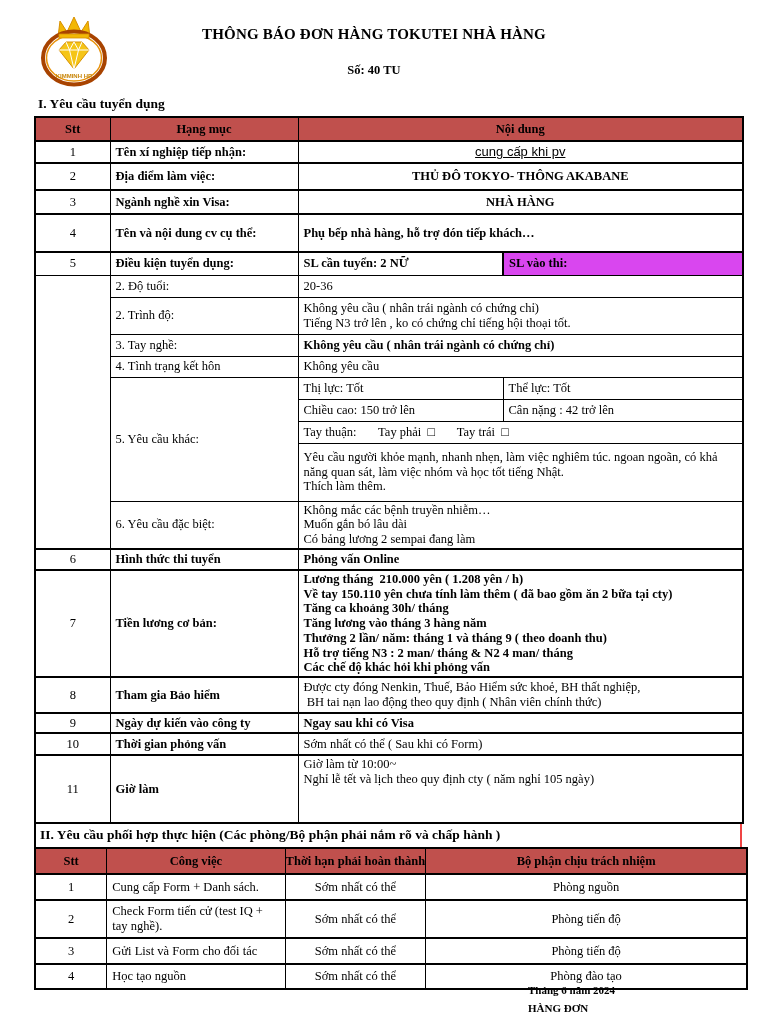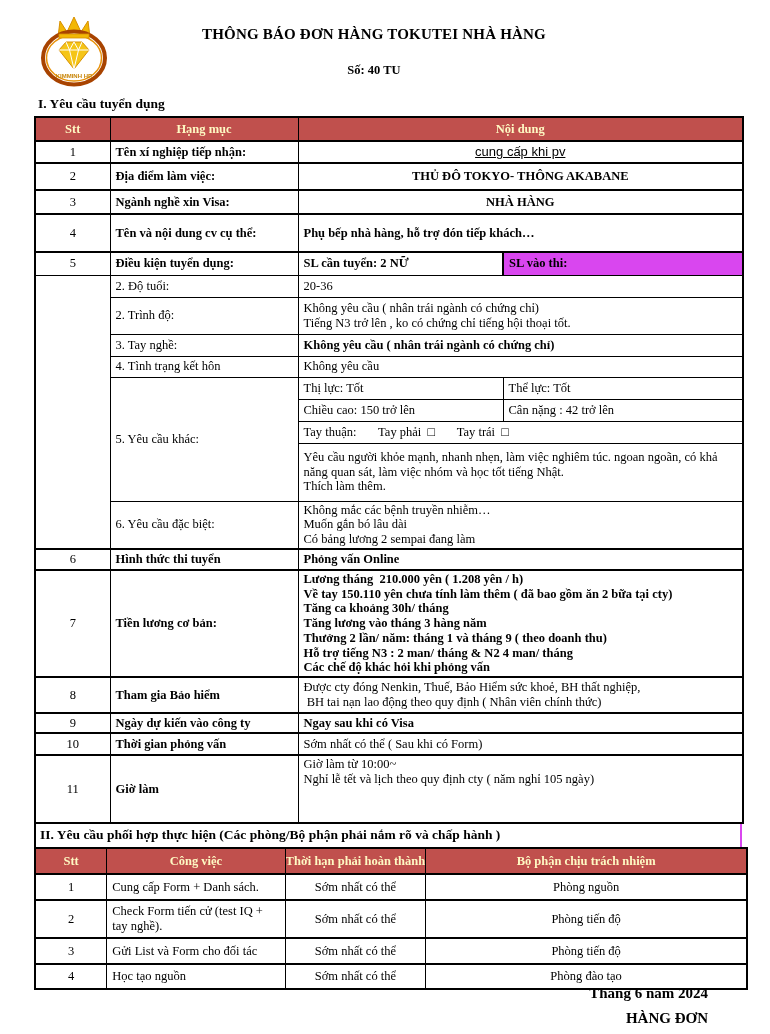--- a/index.html
+++ b/index.html
@@ -10,46 +10,46 @@
   .logo { position:absolute; left:36px; top:12px; }
   .doc-title { text-align:center; padding-top:26px; font-weight:bold; font-size:15px; letter-spacing:.2px; }
   .doc-no { text-align:center; margin-top:20px; font-weight:bold; font-size:12.5px; }
   .sec-heading { margin:18px 0 0 38px; font-weight:bold; font-size:13.5px; }
   table { border-collapse:collapse; table-layout:fixed; margin-left:34px; border:2px solid #000; }
   td, th {
     border:1px solid #000; padding:1px 5px; font-size:12.5px;
     vertical-align:middle; overflow:hidden; line-height:1.18;
   }
   th {
-    background:#C0504D; color:#fef9c3; font-weight:bold; text-align:center; font-size:12.5px;
+    background:#C0504D; color:#000000; font-weight:bold; text-align:center; font-size:12.5px;
   }
   tr.thick > td, tr.thick > th { border-top-width:2px; }
   .t1 col.c-stt  { width:75px; }
   .t1 col.c-item { width:188px; }
   .t1 col.c-a    { width:205px; }
   .t1 col.c-b    { width:240px; }
   .t2 col.c-stt  { width:75px; }
   .t2 col.c-task { width:188px; }
   .t2 col.c-dl   { width:104px; }
   .t2 col.c-dept { width:341px; }
   .b { font-weight:bold; }
   .c { text-align:center; }
   .sans { font-family:"Liberation Sans", sans-serif; font-size:13px;text-decoration:underline; }
   .pre { white-space:pre-wrap; }
   .top { vertical-align:top; }
   .yellow { background:#d946ef; border-left-width:2px; }
   .clip { white-space:nowrap; text-align:center; padding-left:0; padding-right:0; }
   .sec2-bar {
     margin-left:34px; width:708px; box-sizing:border-box;
-    border-left:2px solid #000; border-right:2px solid #d946ef;
+    border-left:2px solid #000; border-right:2px solid #ef4444;
     padding:3px 4px 4px 4px; font-weight:bold; font-size:13.5px; background:#fff;
   }
   .footer {
     position:absolute; left:528px; top:981px; width:180px;
-    text-align:right; font-weight:bold; font-size:15px; line-height:1.65;
+    text-align:left; font-weight:bold; font-size:11px; line-height:1.65;
   }
 </style>
 </head>
 <body>
 
 <div class="page">
 
   <div class="logo">
     <svg width="76" height="78" viewBox="0 0 76 78">
       <polygon points="22,25 24,9 31,20 38,5 45,20 52,9 54,25" fill="#F2B705" stroke="#D89000" stroke-width="1"></polygon>

